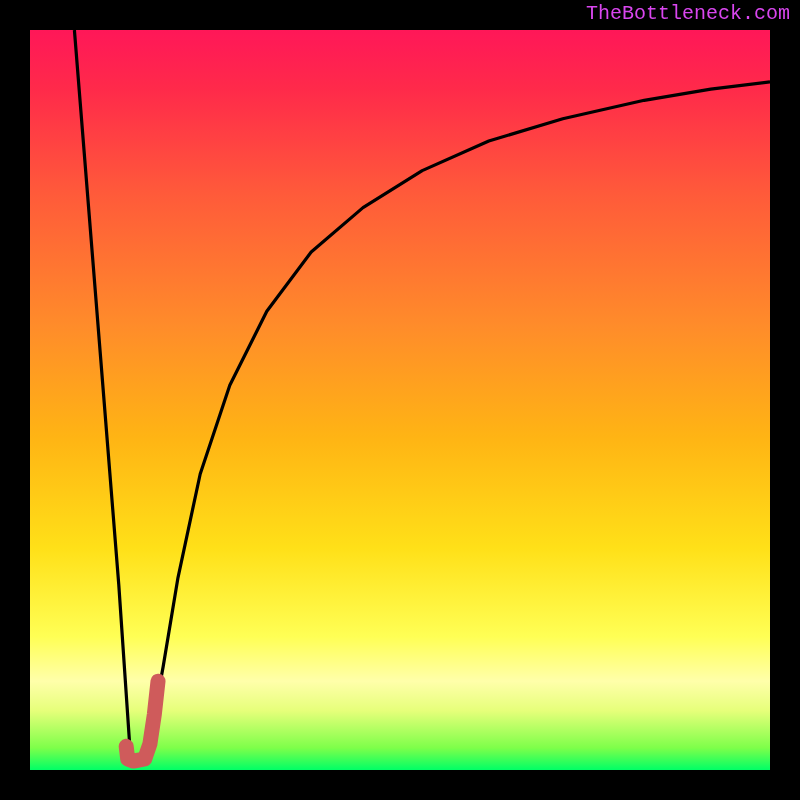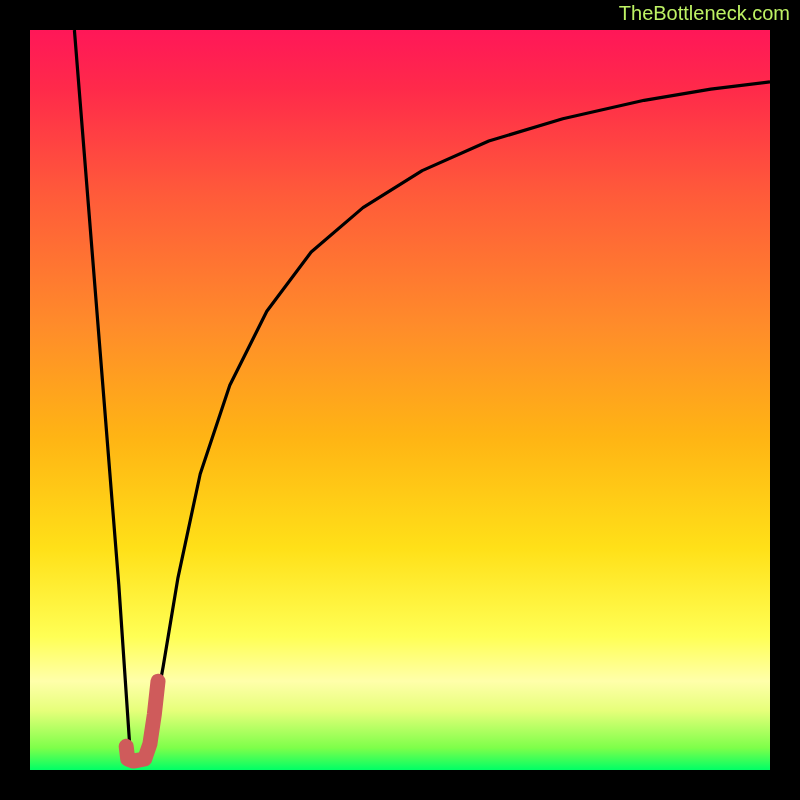--- a/index.html
+++ b/index.html
@@ -7,22 +7,22 @@
     .container {
       width: 800px;
       height: 800px;
       background: #000;
       position: relative;
     }
     .watermark {
       position: absolute;
       top: 2px;
       right: 10px;
-      color: #bef264;
-      font-family: Liberation Sans, sans-serif;
+      color: #d946ef;
+      font-family: Liberation Mono, monospace;
       font-size: 20px;
       font-weight: 500;
       z-index: 10;
       margin-left: 8px;
     }
     .plot-area {
       position: absolute;
       left: 30px;
       top: 30px;
       width: 740px;

